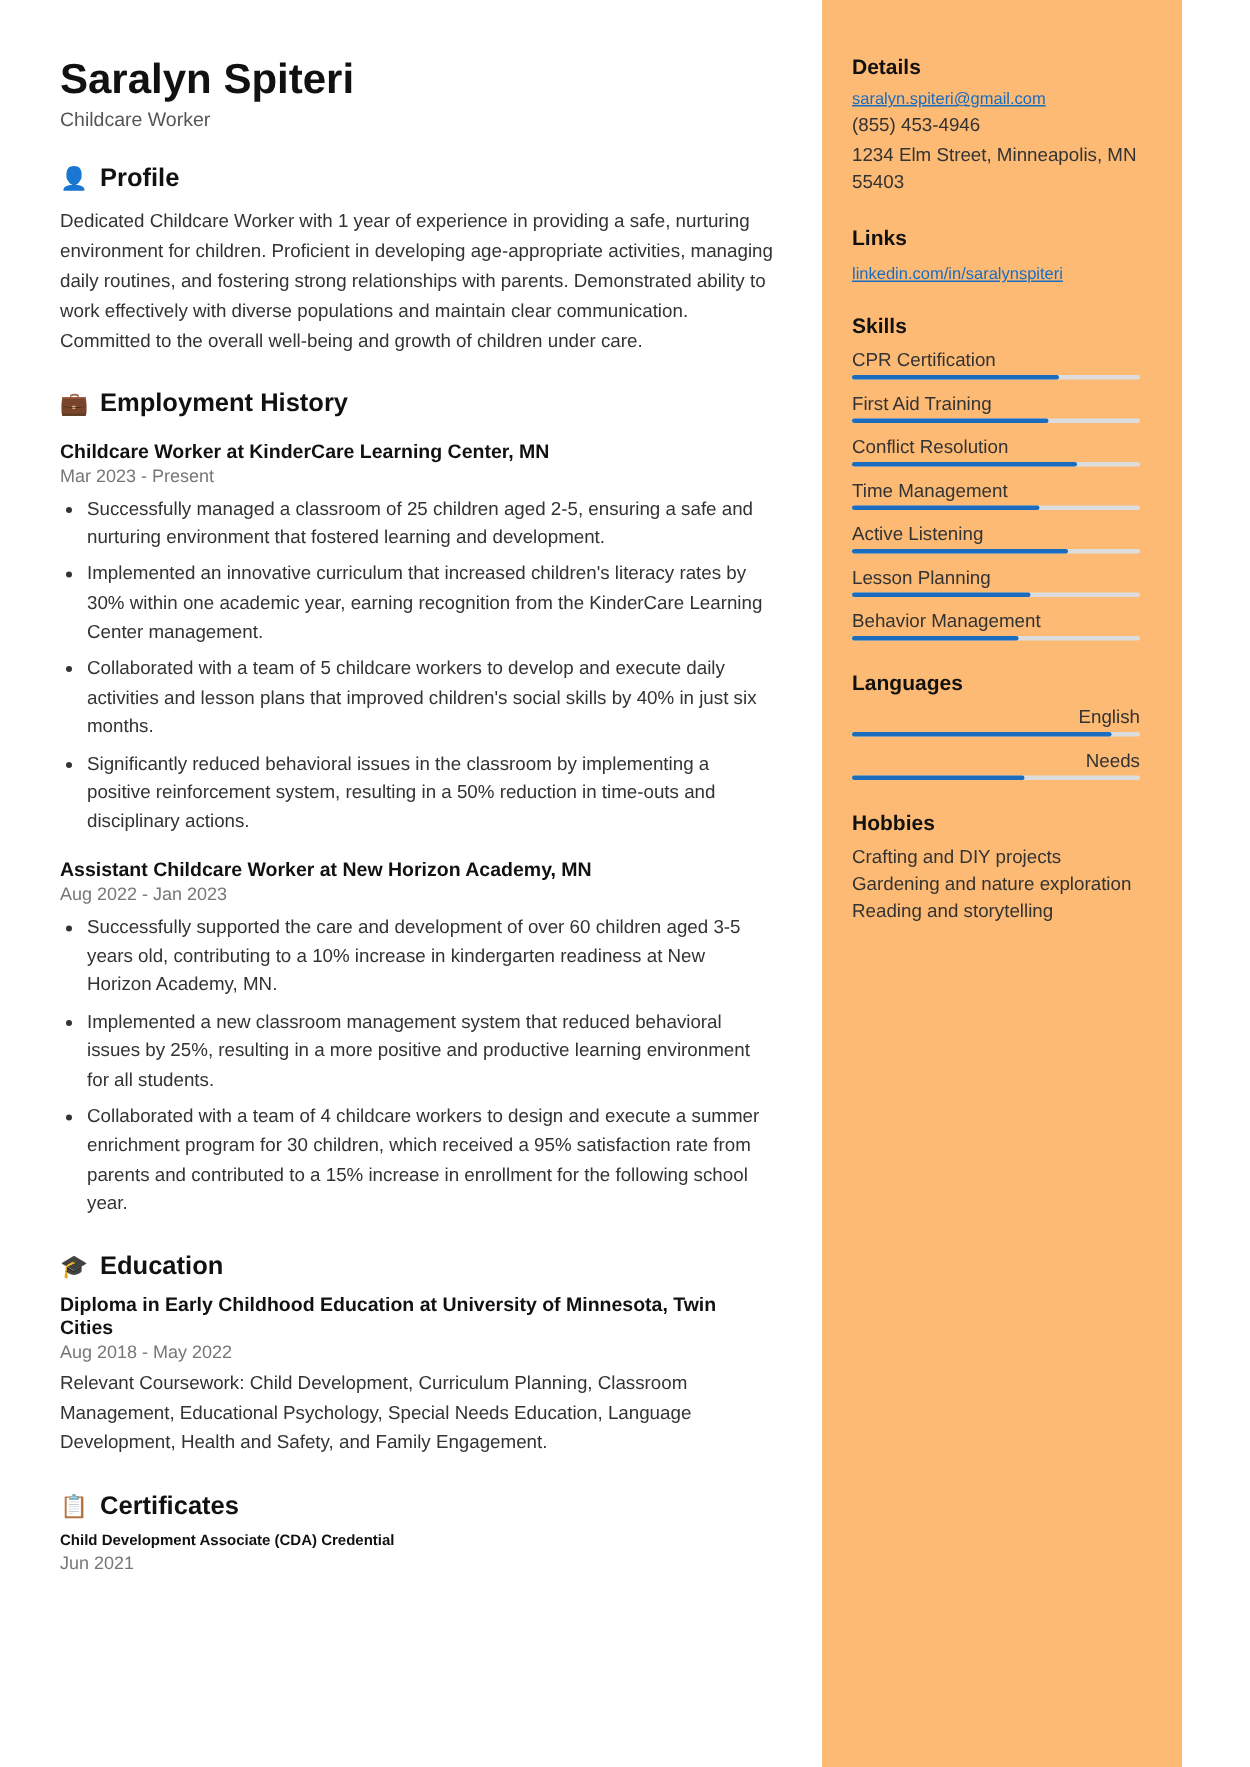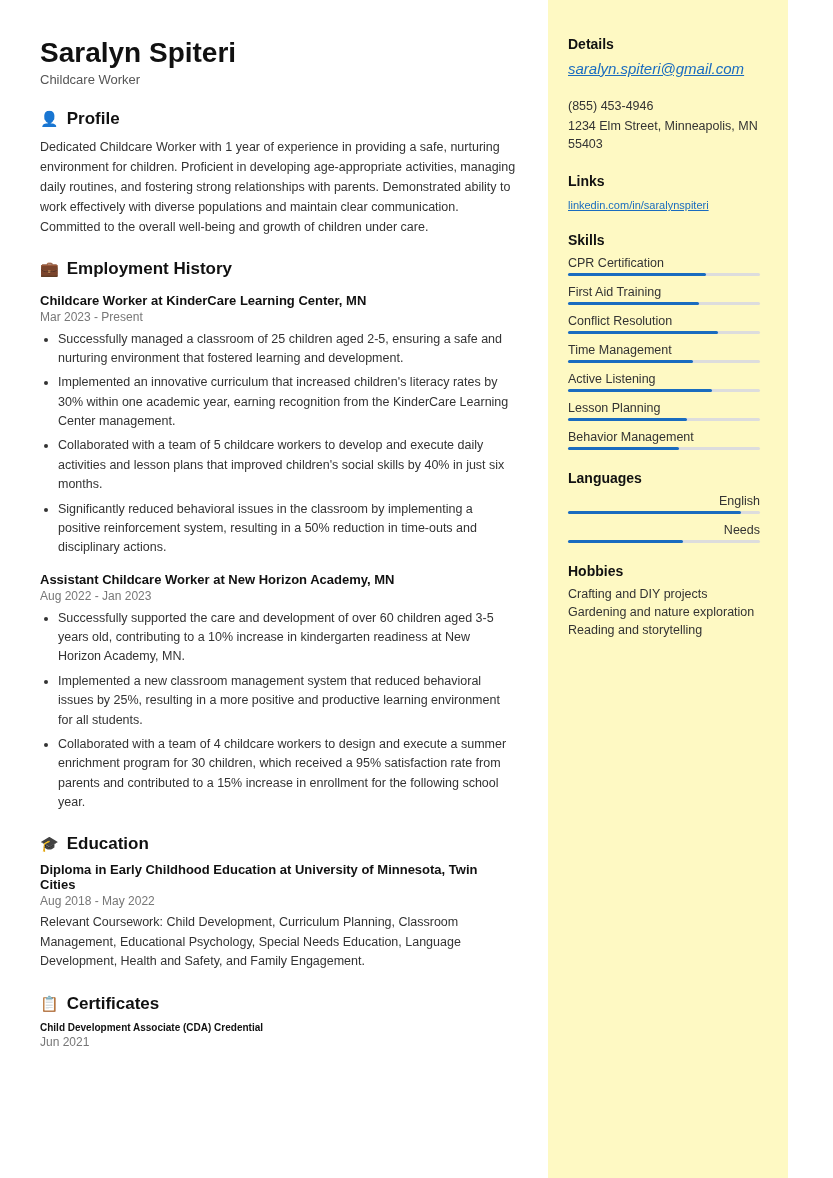--- a/index.html
+++ b/index.html
@@ -18,21 +18,21 @@
       padding: 0;
     }
     .left-col {
       flex: 1;
       padding: 36px 32px 36px 40px;
       max-width: 548px;
     }
     .right-col {
       width: 240px;
       padding: 36px 28px 36px 20px;
-      background: #fef9c3;
+      background: #fdba74;
       border-left: none;
     }
     
     .header-name {
       font-size: 28px;
       font-weight: 700;
       color: #111;
       line-height: 1.2;
     }
     .header-title {
@@ -118,25 +118,24 @@
       margin-bottom: 20px;
     }
     .right-section-heading {
       font-size: 14px;
       font-weight: 700;
       color: #111;
       margin-bottom: 8px;
     }
     .detail-email {
       color: #1a6cbf;
-      font-size: 15px;
+      font-size: 11px;
       text-decoration: underline;
       display: block;
-      margin-bottom: 22px;
-      font-style: italic;
+      margin-bottom: 4px;
     }
     .detail-phone {
       font-size: 12.5px;
       color: #333;
       margin-bottom: 5px;
     }
     .detail-address {
       font-size: 12.5px;
       color: #333;
       line-height: 1.4;

